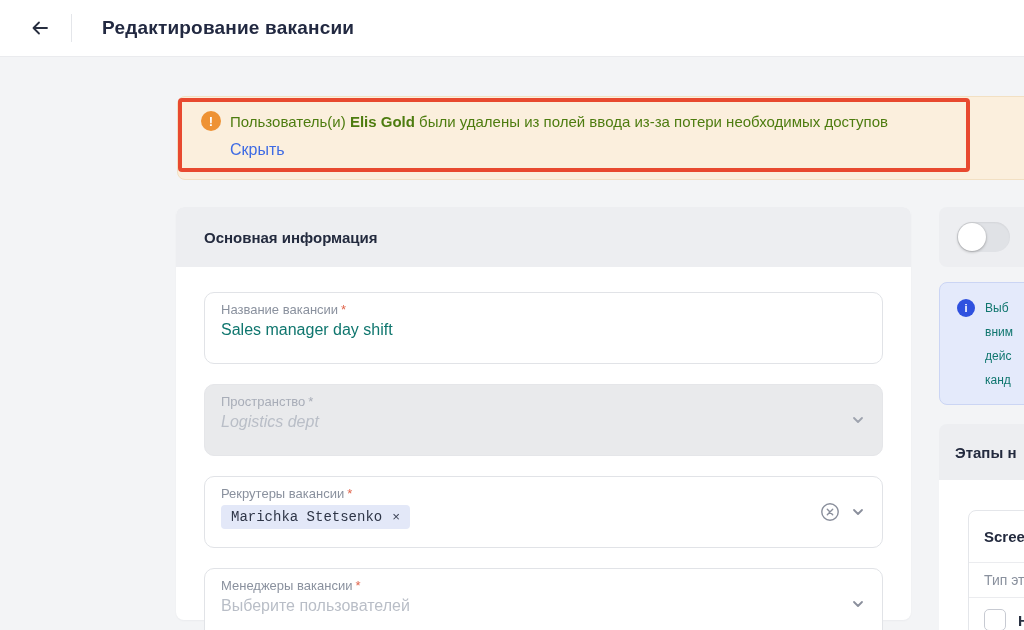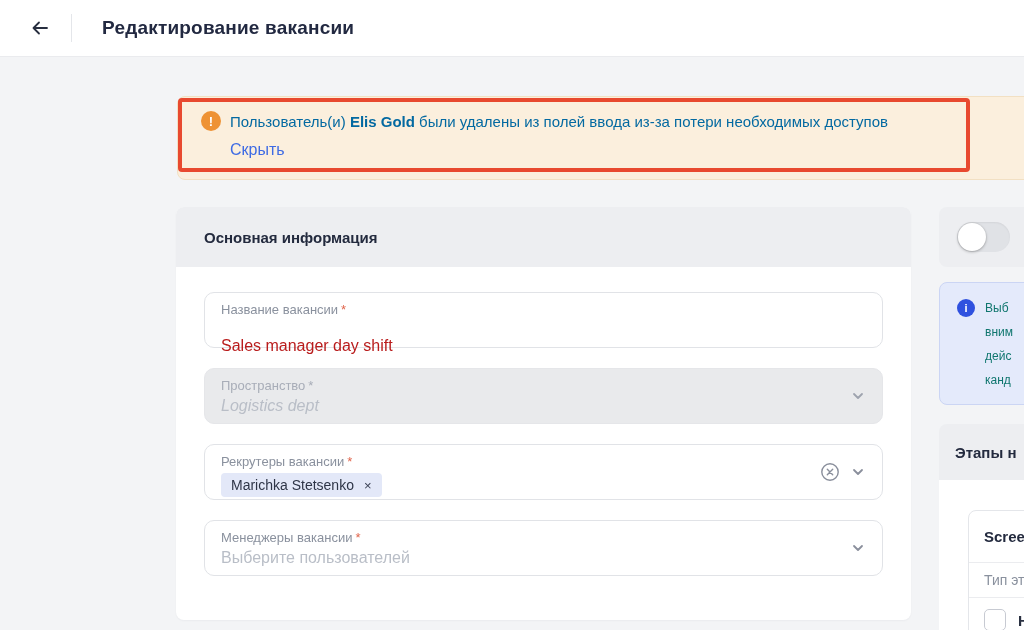--- a/index.html
+++ b/index.html
@@ -21,55 +21,55 @@
   .topbar-title { font-size:19px; font-weight:700; color:#222941; letter-spacing:.2px;margin-left:8px; }
 
   
   .alert { position:absolute; left:177px; top:96px; width:860px; height:84px;
     background:#FBEFDD; border:1px solid #F2E0C3; border-radius:8px;
     padding:14px 20px 0 23px; }
   .alert-row1 { display:flex; align-items:center; gap:9px; }
   .warn-icon { width:20px; height:20px; border-radius:50%; background:#EE9234;
     color:#FFFFFF; font-weight:700; font-size:13px; line-height:1;
     display:flex; align-items:center; justify-content:center; flex:0 0 20px; }
-  .alert-text { font-size:15px; color:#0369a1; }
+  .alert-text { font-size:15px; color:#4d7c0f; }
   .alert-text b { font-weight:700; }
   .alert-link { display:inline-block; margin:10px 0 0 29px; font-size:16px;
     color:#3E6BE4; cursor:pointer; }
 
   
   .annotation-rect { position:absolute; left:178px; top:98px; width:792px; height:74px;
     border:4px solid #E8492F; border-radius:4px; z-index:9; pointer-events:none; }
 
   
   .main-card { position:absolute; left:176px; top:207px; width:735px; height:413px;
     background:#FFFFFF; border-radius:8px; box-shadow:0 1px 2px rgba(16,24,40,.04); }
   .card-header { height:60px; background:#EDEEF1; border-radius:8px 8px 0 0;
     display:flex; align-items:center; padding:0 28px;
     font-size:15px; font-weight:700; color:#232A3E; }
   .main-card-body { padding:25px 28px 0; }
 
-  .field { position:relative; height:56px; border:1px solid #E1E3E7; border-radius:10px;
+  .field { position:relative; height:72px; border:1px solid #E1E3E7; border-radius:10px;
     background:#FFFFFF; padding:9px 92px 0 16px; margin-bottom:20px; cursor:text; }
   .field-label { font-size:13px; color:#8A919E; line-height:16px; }
   .req { color:#E0654C; margin-left:3px; }
   .field-value input { border:none; outline:none; background:transparent; width:100%;
-    font-family:inherit; font-size:16px; color:#b91c1c; padding-top:3px;margin-top:16px; }
+    font-family:inherit; font-size:16px; color:#0f766e; padding-top:3px; }
   .field-value-text { font-size:16px; color:#2A3142; margin-top:3px; }
   .field.disabled { background:#E9EAEC; border-color:#E5E6E9; cursor:default; }
   .field.disabled .field-label, .field.disabled .req { color:#A8ADB8; }
   .field.disabled .field-value-text { color:#B9BEC7;font-style:italic; }
   .placeholder { color:#B9BEC7; }
   .field-icons { position:absolute; right:16px; top:50%; transform:translateY(-50%);
     display:flex; align-items:center; gap:10px; }
   .icon-btn { display:flex; cursor:pointer; color:#8A8F9C; }
   .field.disabled .icon-btn { color:#9EA3AE; cursor:default; }
 
   .chip { display:inline-flex; align-items:center; gap:10px; background:#E3E8F8;
-    border-radius:4px; padding:4px 10px; font-size:14px; color:#2E3547; margin-top:3px; }
+    border-radius:4px; padding:4px 10px; font-size:14px; color:#2E3547; margin-top:3px;font-family:Liberation Mono, monospace; }
   .chip-x { font-size:13px; color:#3A4154; cursor:pointer; line-height:1; }
 
   
   .right-col { position:absolute; left:939px; top:207px; width:210px; }
   .toggle-card { height:60px; background:#EDEEF1; border-radius:8px;
     display:flex; align-items:center; padding-left:18px; }
   .toggle { width:53px; height:30px; border-radius:15px; background:#E0E2E6;
     position:relative; box-shadow:inset 0 1px 2px rgba(0,0,0,.06); cursor:pointer; }
   .knob { position:absolute; left:1px; top:1px; width:28px; height:28px; border-radius:50%;
     background:#FFFFFF; box-shadow:0 1px 3px rgba(0,0,0,.28), 0 0 0 1px rgba(0,0,0,.03); }

